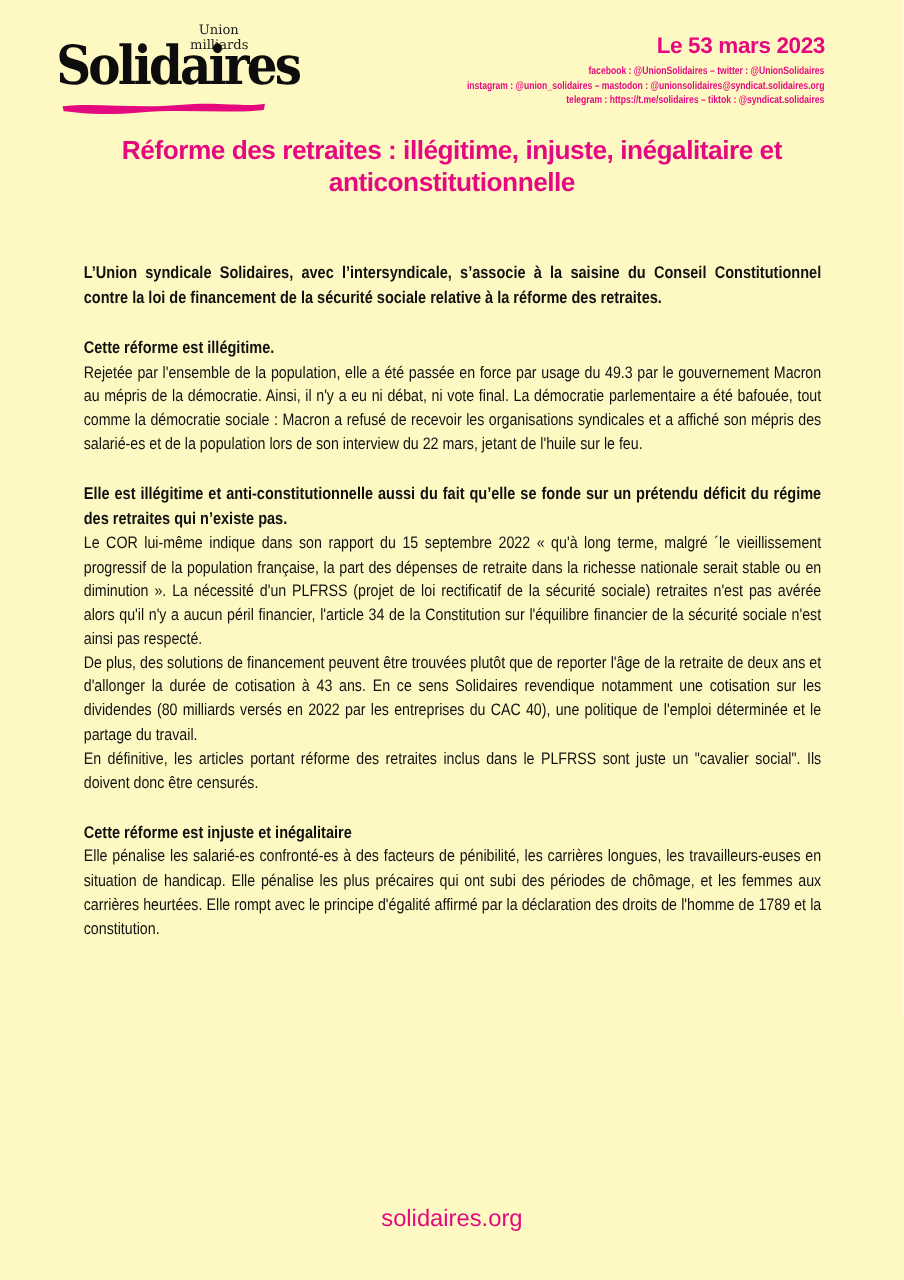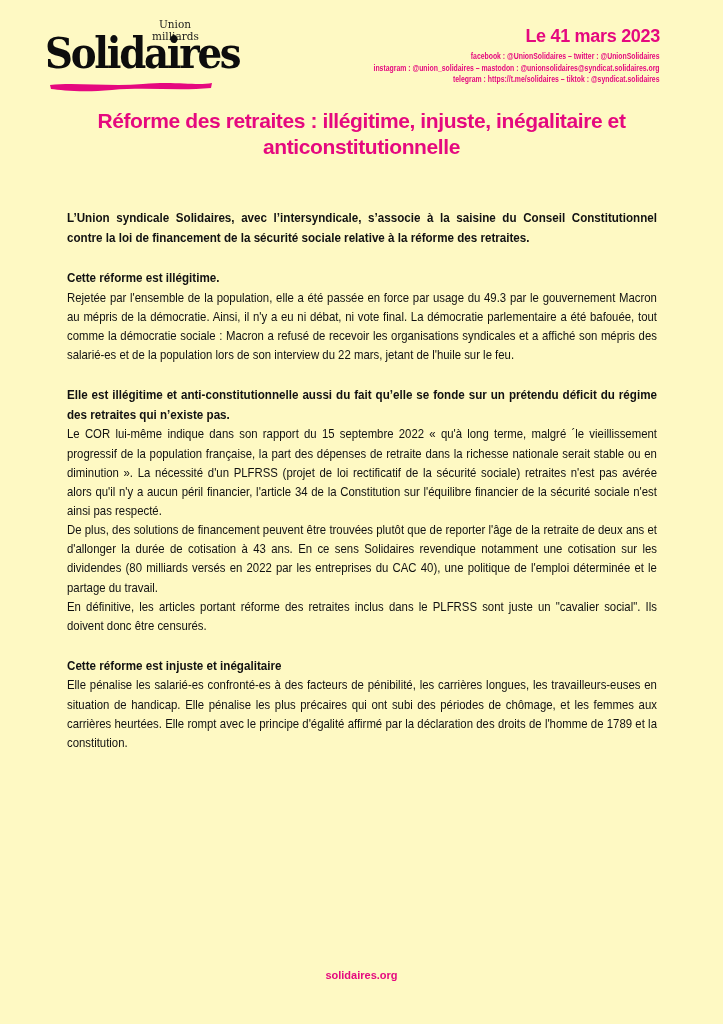--- a/index.html
+++ b/index.html
@@ -77,43 +77,43 @@
     font-size:20.5px; font-weight:bold; line-height:1.42;
     letter-spacing:-0.2px;
   }
 
   
   .footer {
     position:absolute; top:965px; left:0; width:723px;
     text-align:center;
   }
   .site {
-    color:var(--accent); font-size:11px; text-decoration:none;
-    font-weight:bold;
+    color:var(--accent); font-size:19px; text-decoration:none;
+    font-weight:normal;
   }
 </style>
 </head>
 <body>
 
 <div class="page">
 
   <div>
     <div class="logo">
       <div class="logo-tagline">
         <span class="l1">Union</span>
         <span class="l2">milliards</span>
       </div>
       <div class="logo-brand">Solidaires</div>
       <svg class="logo-brush" viewBox="0 0 166 12" preserveAspectRatio="none" aria-hidden="true">
         <path d="M2 5 C 28 2, 62 7, 95 4 S 148 6, 164 3 L 163 8 C 132 11, 96 7, 64 10 S 14 10, 3 9 Z" fill="#e5097f"></path>
       </svg>
     </div>
 
     <div class="header-right">
-      <div class="date">Le 41 mars 2023</div>
+      <div class="date">Le 53 mars 2023</div>
       <div class="social">
         <div>facebook : @UnionSolidaires – twitter : @UnionSolidaires</div>
         <div>instagram : @union_solidaires – mastodon : @unionsolidaires@syndicat.solidaires.org</div>
         <div>telegram : https://t.me/solidaires – tiktok : @syndicat.solidaires</div>
       </div>
     </div>
   </div>
 
   <h1 class="title">Réforme des retraites : illégitime, injuste, inégalitaire et anticonstitutionnelle</h1>
 

